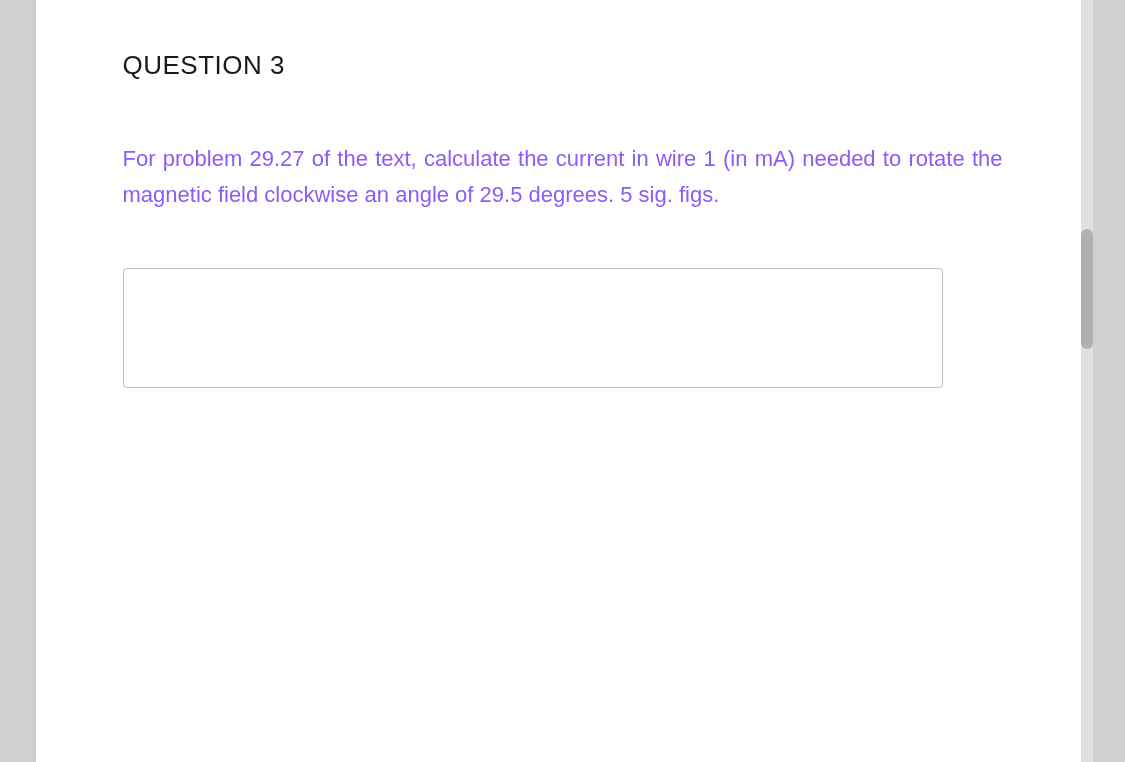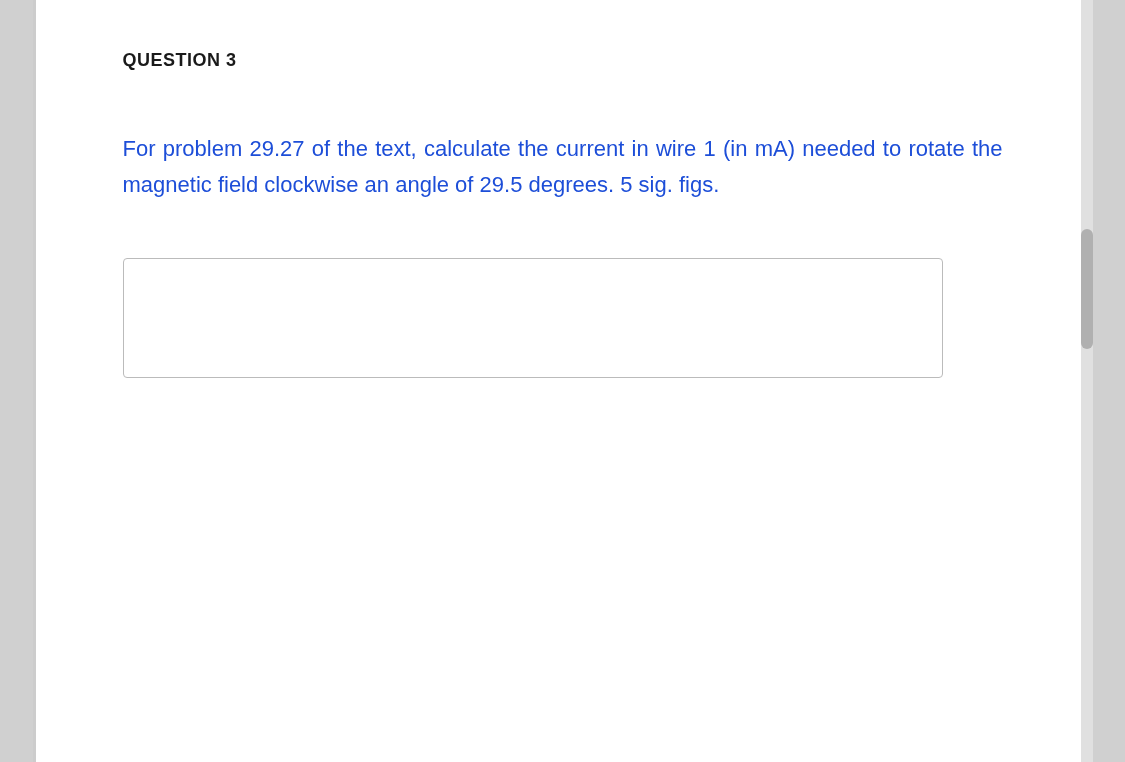--- a/index.html
+++ b/index.html
@@ -54,30 +54,30 @@
       height: 100%;
       background-color: #cccccc;
     }
 
     .content-area {
       padding: 50px 80px 50px 90px;
       flex: 1;
     }
 
     .question-title {
-      font-size: 18px;
-      font-weight: bold;
+      font-size: 26px;
+      font-weight: normal;
       color: #1a1a1a;
       margin-bottom: 60px;
       letter-spacing: 0.5px;
     }
 
     .question-body {
       font-size: 22px;
-      color: #1d4ed8;
+      color: #8b5cf6;
       line-height: 1.65;
       text-align: justify;
       margin-bottom: 54px;
       max-width: 880px;
     }
 
     .answer-box {
       width: 820px;
       height: 120px;
       border: 1.5px solid #bbbbbb;

